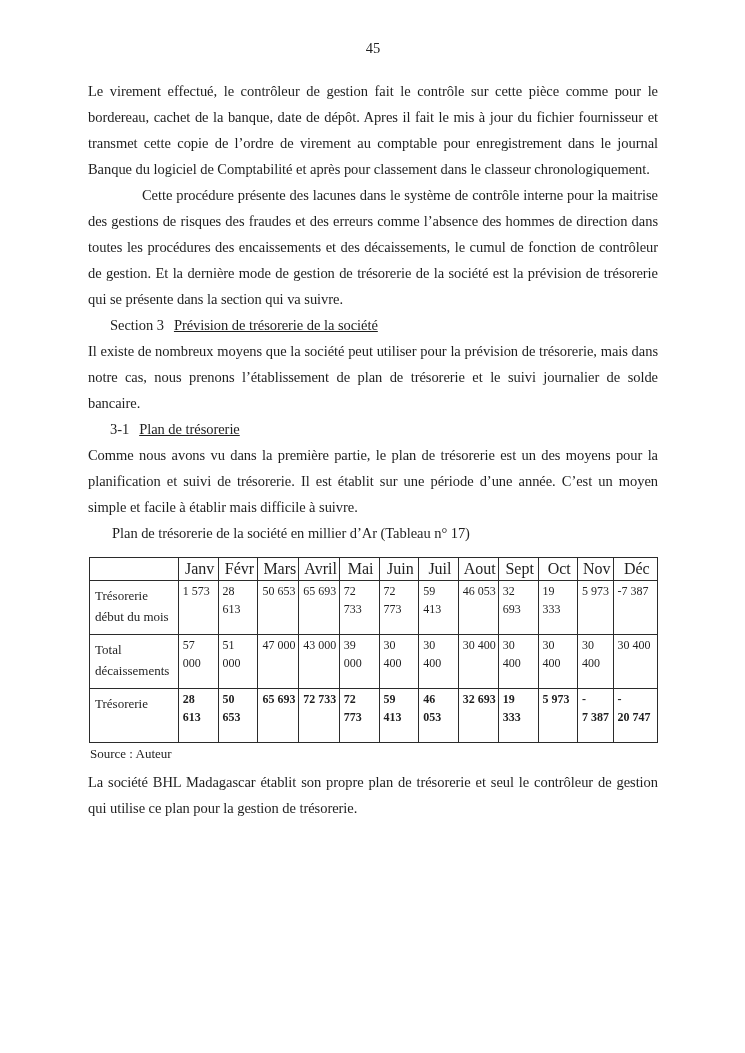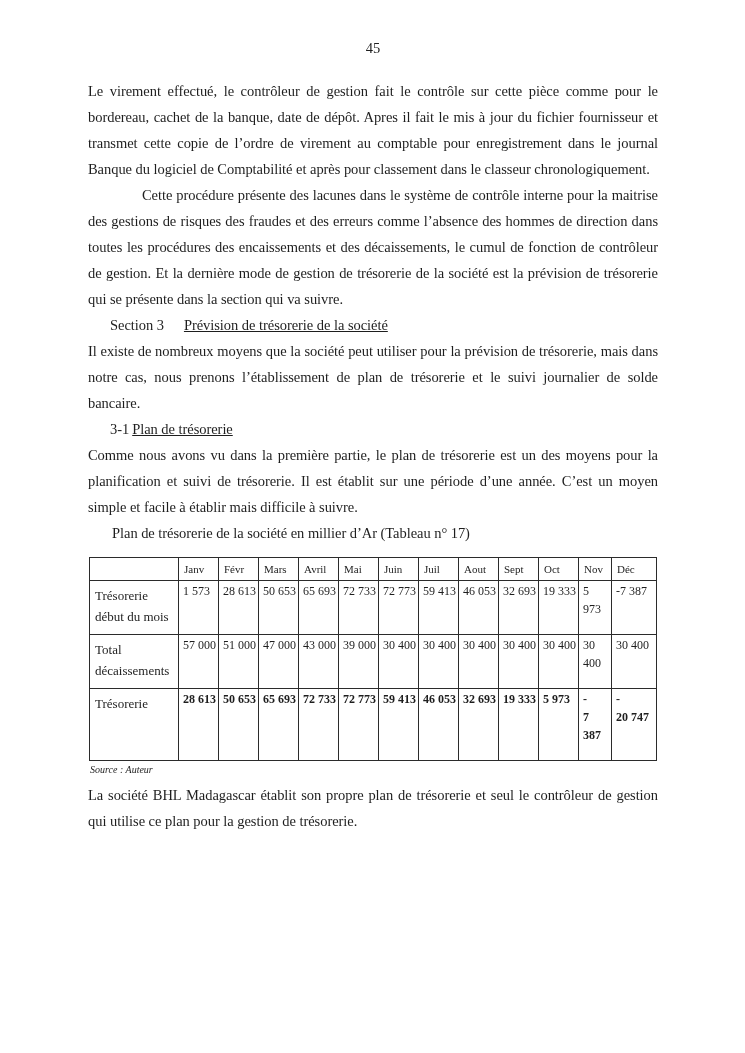--- a/index.html
+++ b/index.html
@@ -27,49 +27,49 @@
     letter-spacing:-0.05px;
   }
   p.first{margin-top:20px;}
   .indent{text-indent:54px;}
   .heading{
     text-align:left;
     padding-left:22px;
   }
   .heading .h-title{
     text-decoration:underline;
-    margin-left:20px;
+    margin-left:10px;
   }
   .subheading{
     text-align:left;
     padding-left:22px;
   }
   .subheading .h-title{
     text-decoration:underline;
-    margin-left:3px;
+    margin-left:10px;
   }
   .caption{
     text-align:left;
     padding-left:24px;
   }
   table.ttable{
     border-collapse:collapse;
     table-layout:fixed;
     margin-top:11px;
     margin-left:1px;
   }
   .ttable th,.ttable td{
     border:1px solid #2b2b2b;
     vertical-align:top;
     overflow:hidden;
   }
   .ttable th{
     font-weight:normal;
-    font-size:11px;
-    text-align:left;
+    font-size:16px;
+    text-align:center;
     padding:2px 2px 0 5px;
     line-height:18px;
   }
   tr.hdr{height:23px;}
   td.lbl{
     font-size:13px;
     line-height:21px;
     padding:4px 3px 0 5px;
     text-align:justify;
   }
@@ -79,24 +79,23 @@
     padding:1px 2px 16px 4px;
     white-space:pre-line;
   }
   tr.r1{height:44px;}
   tr.r2{height:43px;}
   tr.r3{height:44px;}
   tr.r4{height:44px;}
   tr.r5{height:52px;}
   tr.bold-values td.val{font-weight:bold;}
   .source{
-    font-size:10px;
+    font-size:13px;
     margin-top:3px;
     padding-left:2px;
-    font-style:italic;
   }
   p.after-table{margin-top:7px;}
 </style>
 </head>
 <body>
 
 <div class="page">
 
   <div class="page-number">45</div>
 

